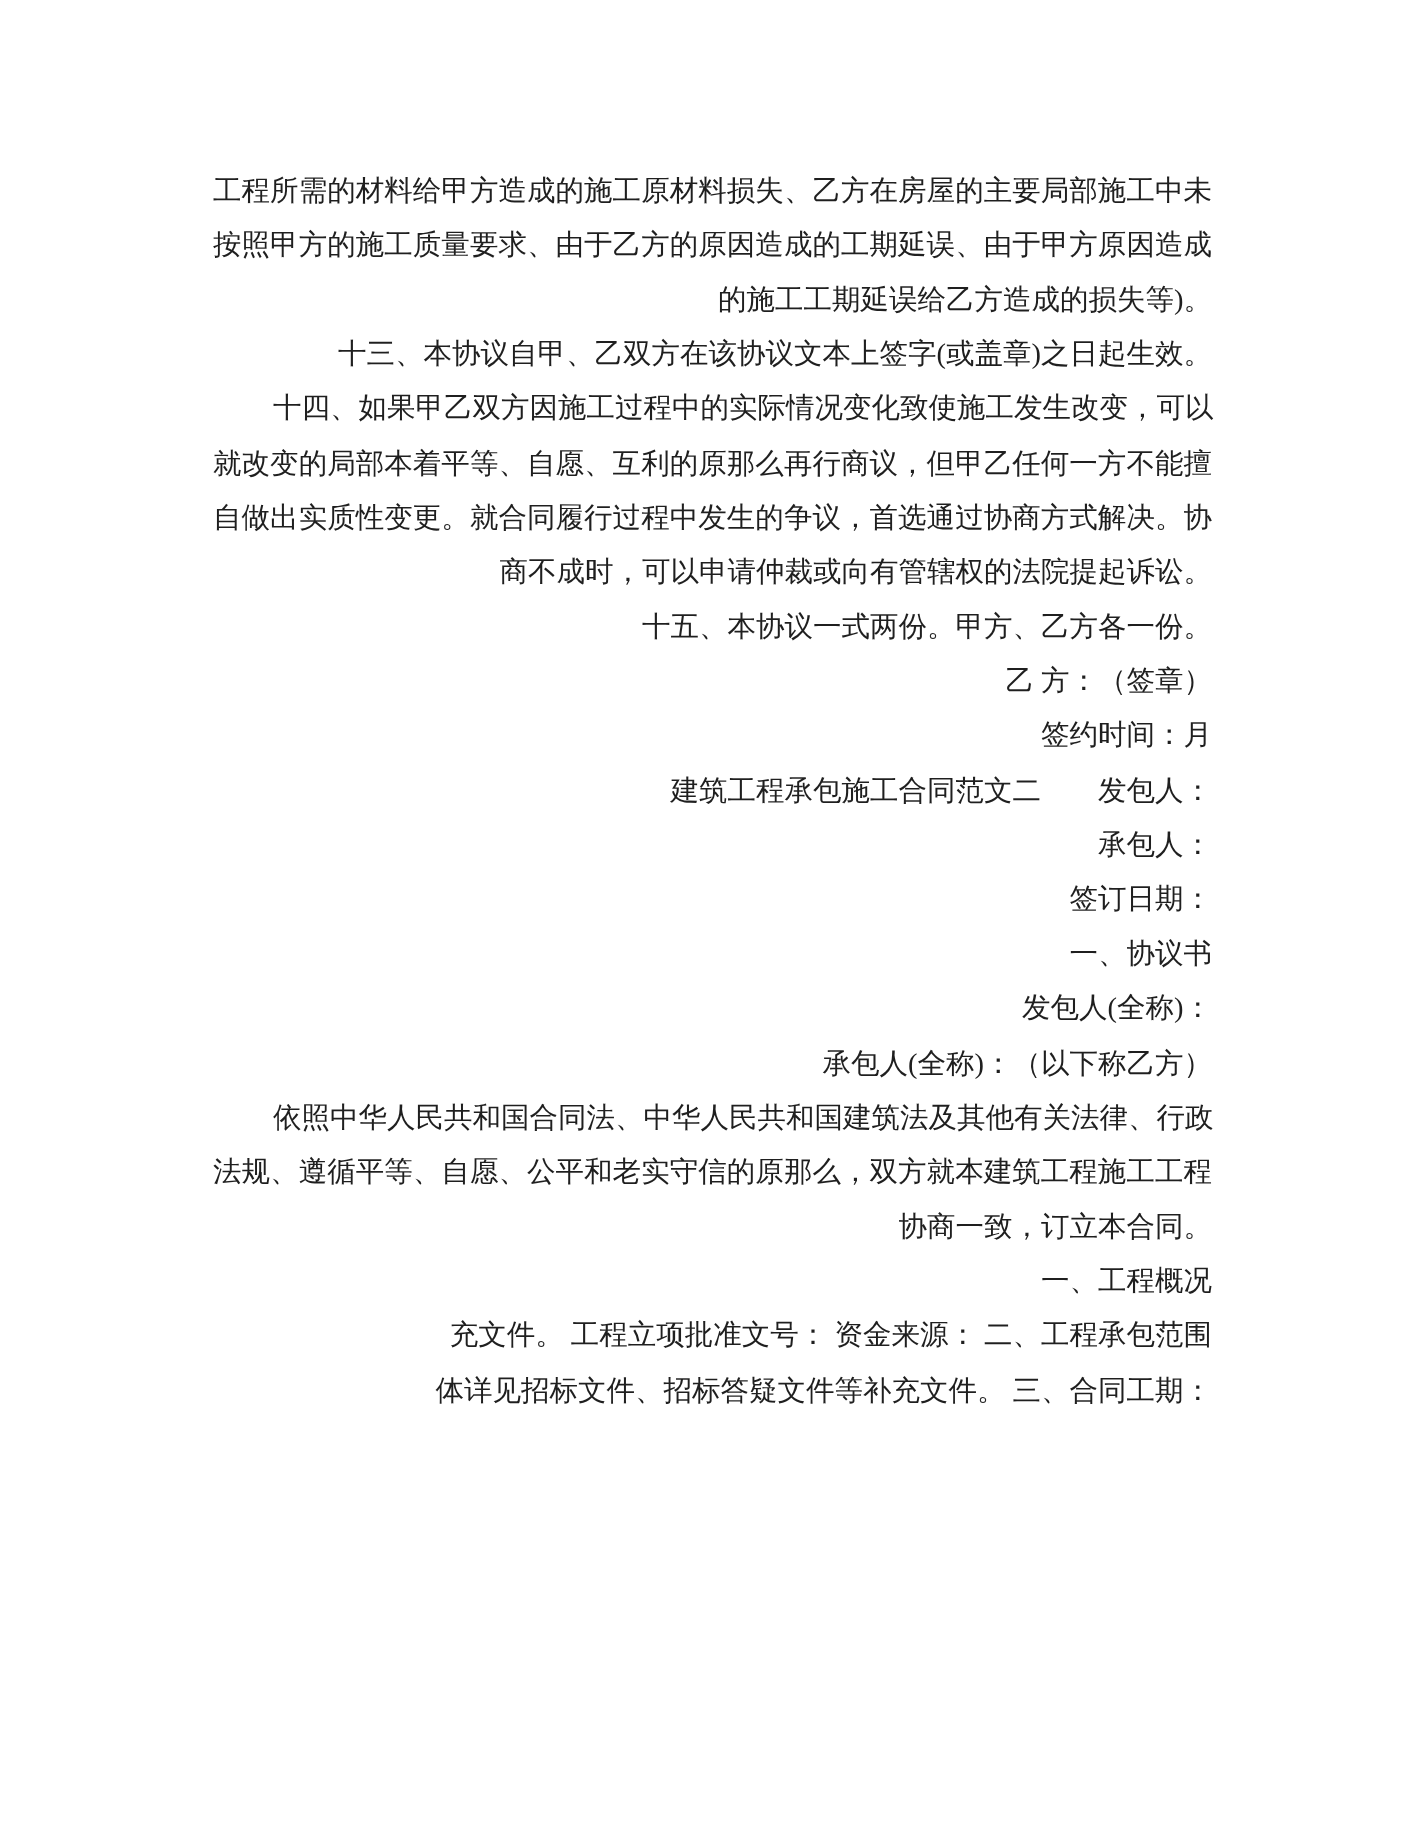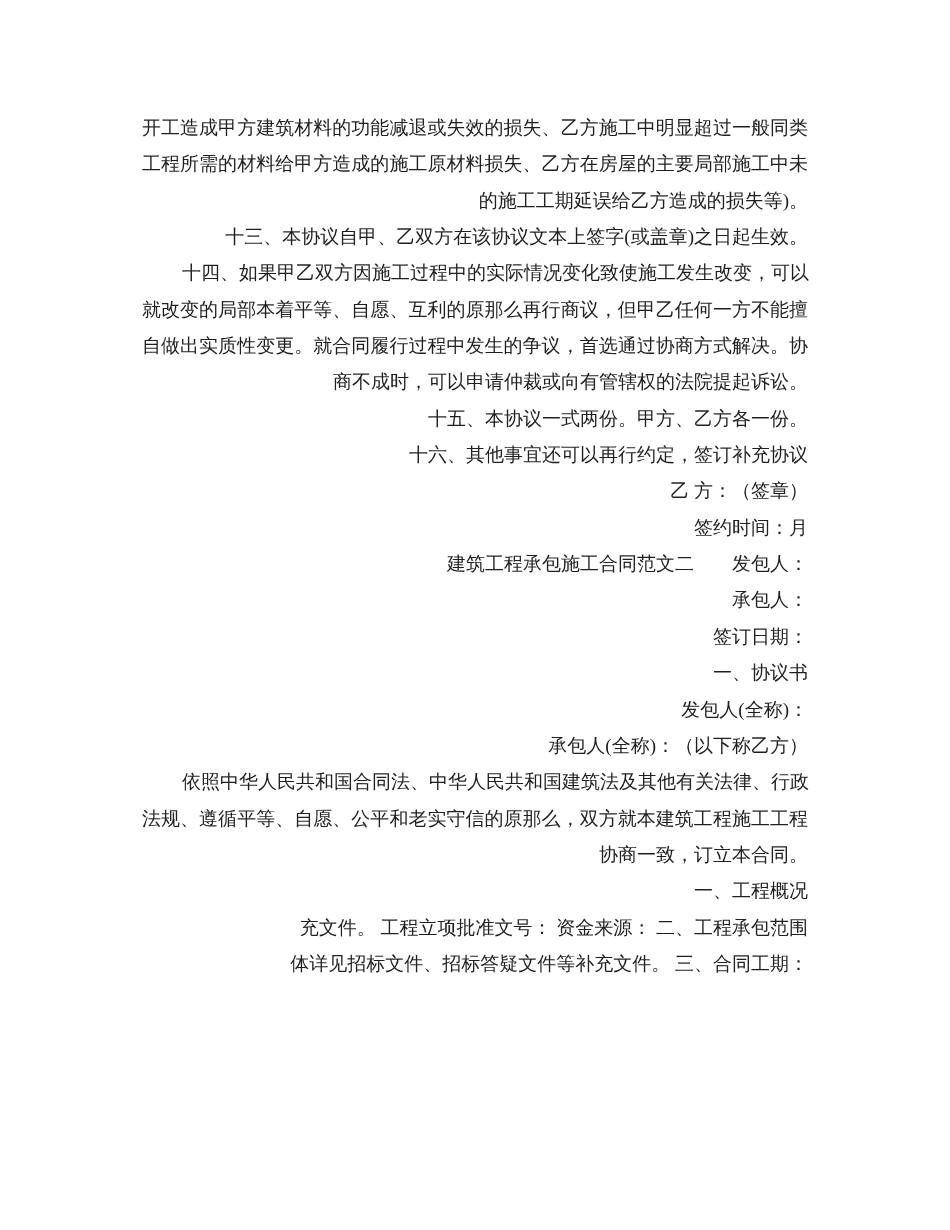--- a/index.html
+++ b/index.html
@@ -38,30 +38,29 @@
     text-align: justify;
     text-align-last: justify;
     text-justify: inter-character;
   }
 </style>
 </head>
 <body>
 
 <div class="doc">
   <div class="doc-body" id="doc-body">
-      <div class="line justify">开工造成甲方建筑材料的功能减退或失效的损失、乙方施工中明显超过一般同类</div>
       <div class="line justify">工程所需的材料给甲方造成的施工原材料损失、乙方在房屋的主要局部施工中未</div>
+      <div class="line justify">按照甲方的施工质量要求、由于乙方的原因造成的工期延误、由于甲方原因造成</div>
       <div class="line">的施工工期延误给乙方造成的损失等)。</div>
       <div class="line indent">十三、本协议自甲、乙双方在该协议文本上签字(或盖章)之日起生效。</div>
       <div class="line indent justify">十四、如果甲乙双方因施工过程中的实际情况变化致使施工发生改变，可以</div>
       <div class="line justify">就改变的局部本着平等、自愿、互利的原那么再行商议，但甲乙任何一方不能擅</div>
       <div class="line justify">自做出实质性变更。就合同履行过程中发生的争议，首选通过协商方式解决。协</div>
       <div class="line">商不成时，可以申请仲裁或向有管辖权的法院提起诉讼。</div>
       <div class="line indent">十五、本协议一式两份。甲方、乙方各一份。</div>
-      <div class="line indent">十六、其他事宜还可以再行约定，签订补充协议</div>
       <div class="line indent">乙 方：（签章）</div>
       <div class="line indent">签约时间：月</div>
       <div class="line">建筑工程承包施工合同范文二　　发包人：</div>
       <div class="line indent">承包人：</div>
       <div class="line indent">签订日期：</div>
       <div class="line indent">一、协议书</div>
       <div class="line indent">发包人(全称)：</div>
       <div class="line indent">承包人(全称)：（以下称乙方）</div>
       <div class="line indent justify">依照中华人民共和国合同法、中华人民共和国建筑法及其他有关法律、行政</div>
       <div class="line justify">法规、遵循平等、自愿、公平和老实守信的原那么，双方就本建筑工程施工工程</div>

